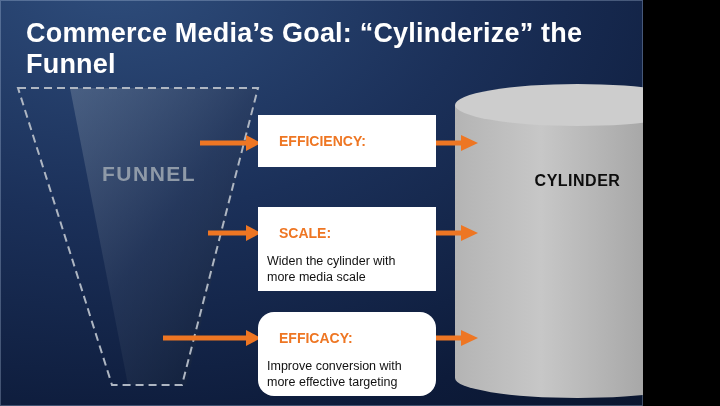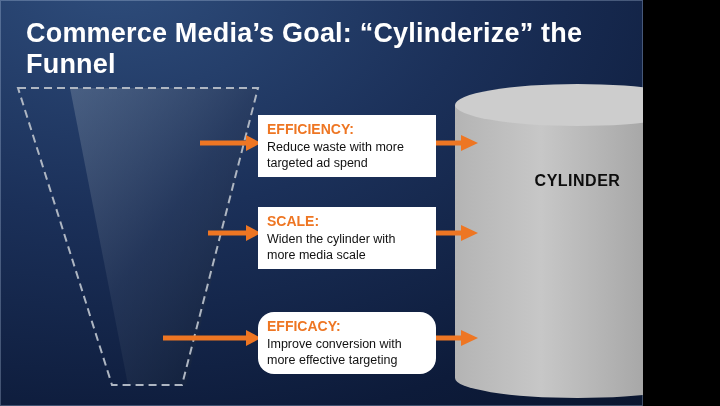--- a/index.html
+++ b/index.html
@@ -20,21 +20,21 @@
     color:#8f9aa8;font-size:21px;font-weight:bold;letter-spacing:1.5px;
   }
   .cylinder-label{
     position:absolute;left:455px;top:172px;width:245px;z-index:2;
     text-align:center;color:#0d0d0d;font-size:16px;font-weight:bold;letter-spacing:0.5px;
   }
   .callout{
     position:absolute;left:258px;width:178px;z-index:2;
     background:#fff;padding:6px 9px;box-sizing:border-box;
   }
-  .callout h3{margin:0;font-size:14px;font-weight:bold;color:#EE7623;}
+  .callout h3{margin:12px;font-size:14px;font-weight:bold;color:#EE7623;}
   .callout p{margin:2px 0 0;font-size:12.5px;color:#111;line-height:1.28;}
   #callout-1{top:115px;}
   #callout-2{top:207px;}
   #callout-3{top:312px;border-radius:16px;}
 </style>
 </head>
 <body>
 
 <div class="slide">
 
@@ -84,25 +84,25 @@
     <g>
       <line x1="163" y1="338" x2="248" y2="338" stroke="#EE7623" stroke-width="5"></line>
       <polygon points="246,330 246,346 261,338" fill="#EE7623"></polygon>
     </g>
     <g>
       <line x1="436" y1="338" x2="463" y2="338" stroke="#EE7623" stroke-width="5"></line>
       <polygon points="461,330 461,346 478,338" fill="#EE7623"></polygon>
     </g>
   </svg>
 
+  <div class="funnel-label">FUNNEL</div>
   <div class="cylinder-label">CYLINDER</div>
 
   <div class="callout" id="callout-1">
     <h3>EFFICIENCY:</h3>
-    <p>Reduce waste with more targeted ad spend</p>
   </div>
 
   <div class="callout" id="callout-2">
     <h3>SCALE:</h3>
     <p>Widen the cylinder with more media scale</p>
   </div>
 
   <div class="callout" id="callout-3">
     <h3>EFFICACY:</h3>
     <p>Improve conversion with more effective targeting</p>

